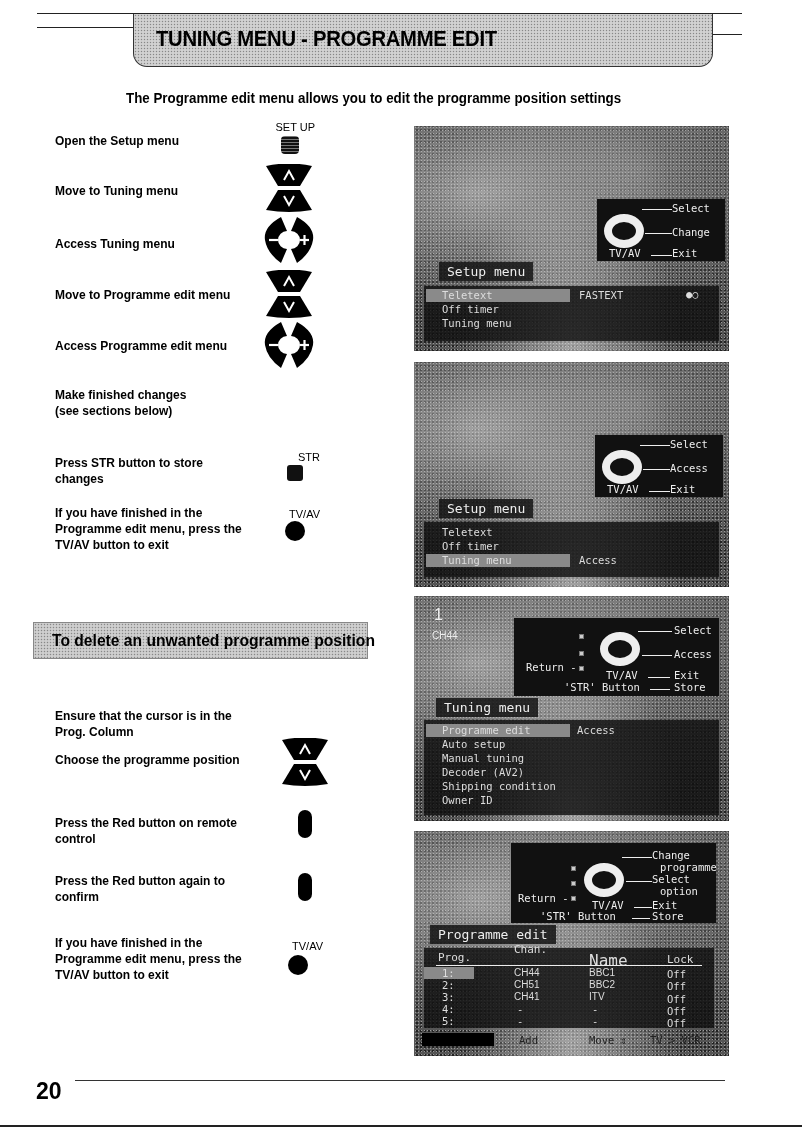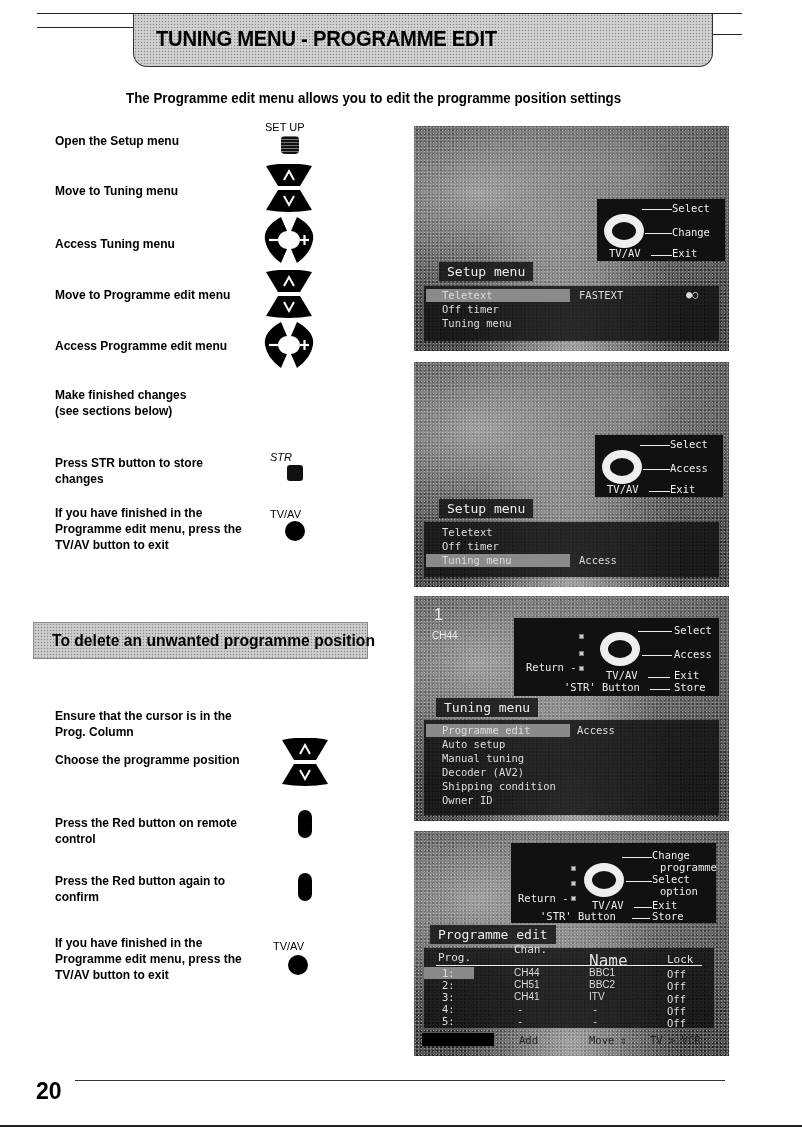--- a/index.html
+++ b/index.html
@@ -20,21 +20,21 @@
     position: absolute; left: 22px; top: 12px; font-size: 22px; font-weight: bold;
     letter-spacing: -0.3px; transform: scaleX(0.92); transform-origin: left;
   }
   .subtitle {
     position: absolute; left: 126px; top: 90px; font-size: 14.5px; font-weight: bold;
     transform: scaleX(0.92); transform-origin: left; white-space: nowrap;
   }
 
   
   .step { position: absolute; left: 55px; font-size: 12px; font-weight: bold; line-height: 16px; width: 200px; }
-  .btn-label { position: absolute; font-size: 11px; text-align: left; width: 50px; }
+  .btn-label { position: absolute; font-size: 11px; text-align: right; width: 50px; }
 
   .setup-btn {
     position: absolute; width: 18px; height: 18px; background: #111; border-radius: 4px;
     background-image: repeating-linear-gradient(0deg, #111 0 2px, #777 2px 3px);
   }
   .str-btn { position: absolute; width: 16px; height: 16px; background: #111; border-radius: 3px; }
   .round-btn { position: absolute; width: 20px; height: 20px; background: #000; border-radius: 50%; }
   .red-btn { position: absolute; width: 14px; height: 28px; background: #000; border-radius: 8px; }
 
   
@@ -130,21 +130,21 @@
   <path d="M18 0 Q0 10 2 23 Q4 36 18 46 L24 32 A9 9 0 0 1 24 14 Z" fill="#000"></path>
   <path d="M34 0 Q52 10 50 23 Q48 36 34 46 L28 32 A9 9 0 0 0 28 14 Z" fill="#000"></path>
   <line x1="6" y1="23" x2="15" y2="23" stroke="#fff" stroke-width="2.2"></line>
   <line x1="37" y1="23" x2="46" y2="23" stroke="#fff" stroke-width="2.2"></line>
   <line x1="41.5" y1="18" x2="41.5" y2="28" stroke="#fff" stroke-width="2.2"></line>
 </svg>
 
 <div class="step" style="top:387px;width:150px;">Make finished changes (see sections below)</div>
 
 <div class="step" style="top:455px;width:160px;">Press STR button to store changes</div>
-<div class="btn-label" style="left:270px;top:451px;font-style:italic;">STR</div>
+<div class="btn-label" style="left:270px;top:451px;">STR</div>
 <div class="str-btn" style="left:287px;top:465px;"></div>
 
 <div class="step" style="top:505px;width:195px;">If you have finished in the Programme edit menu, press the TV/AV button to exit</div>
 <div class="btn-label" style="left:270px;top:508px;">TV/AV</div>
 <div class="round-btn" style="left:285px;top:521px;"></div>
 
 <div class="del-banner">
   <div class="del-title">To delete an unwanted programme position</div>
 </div>
 

